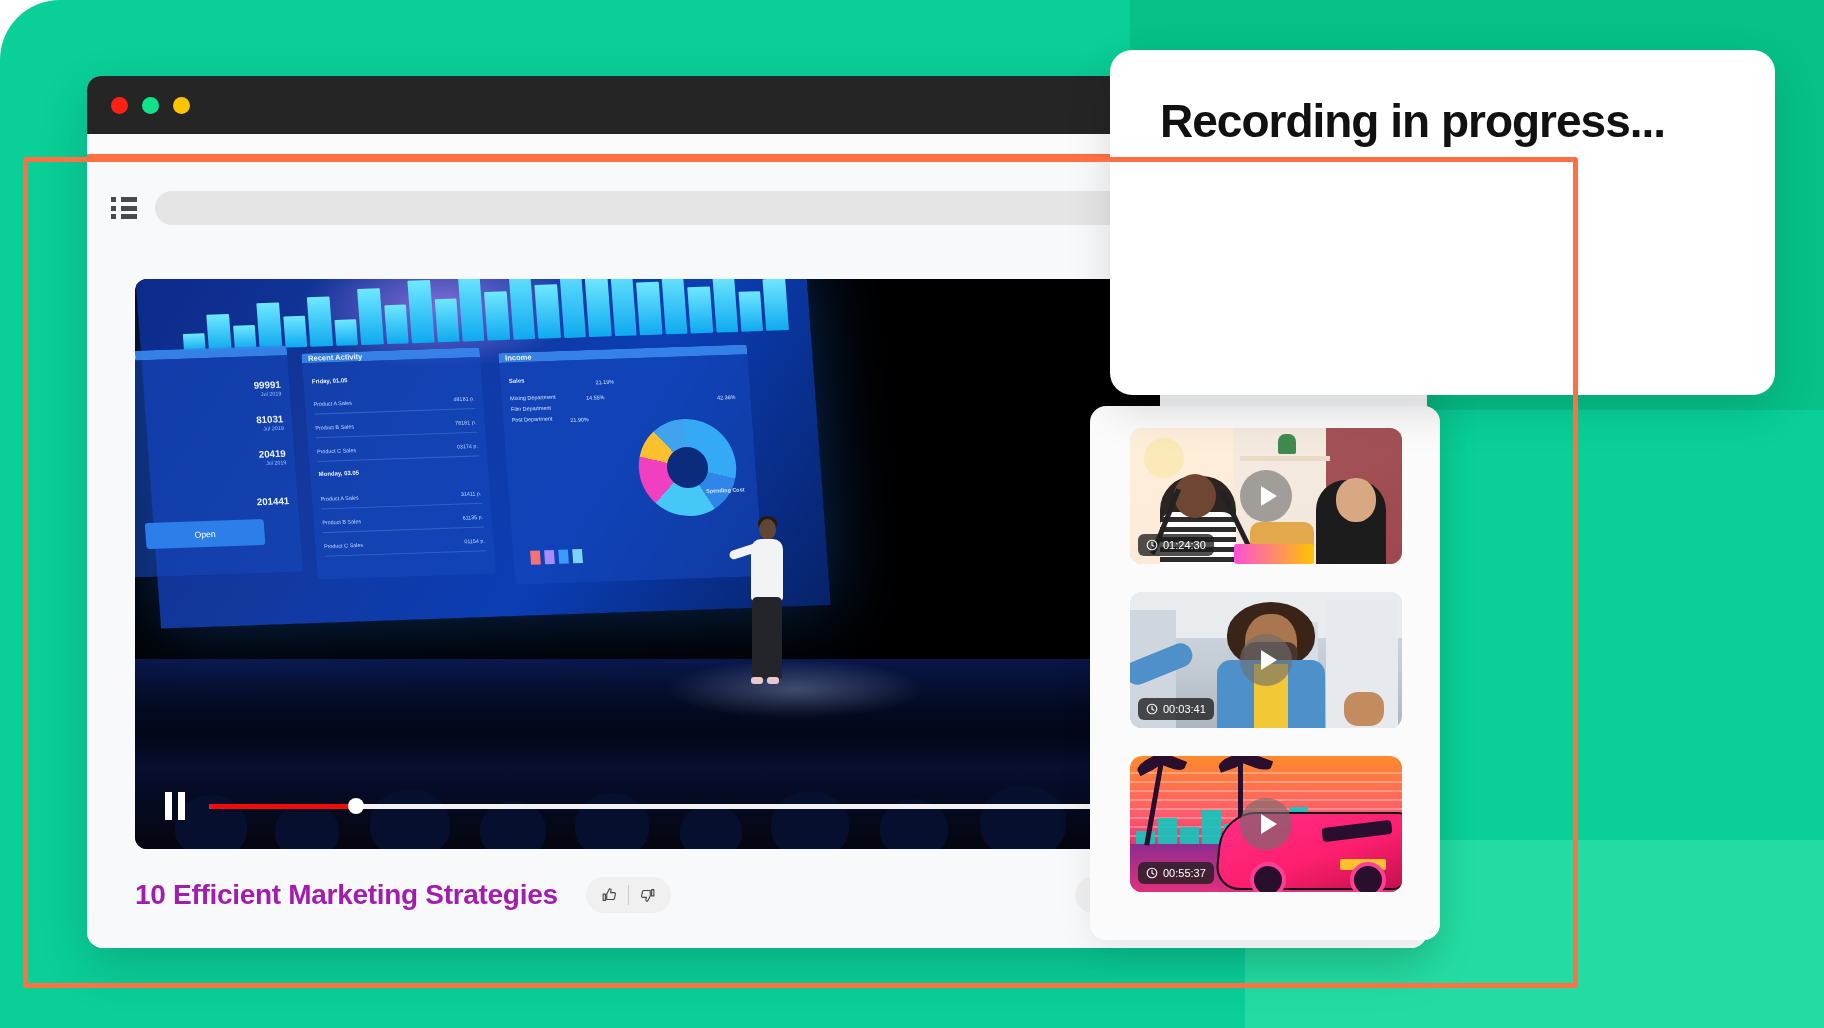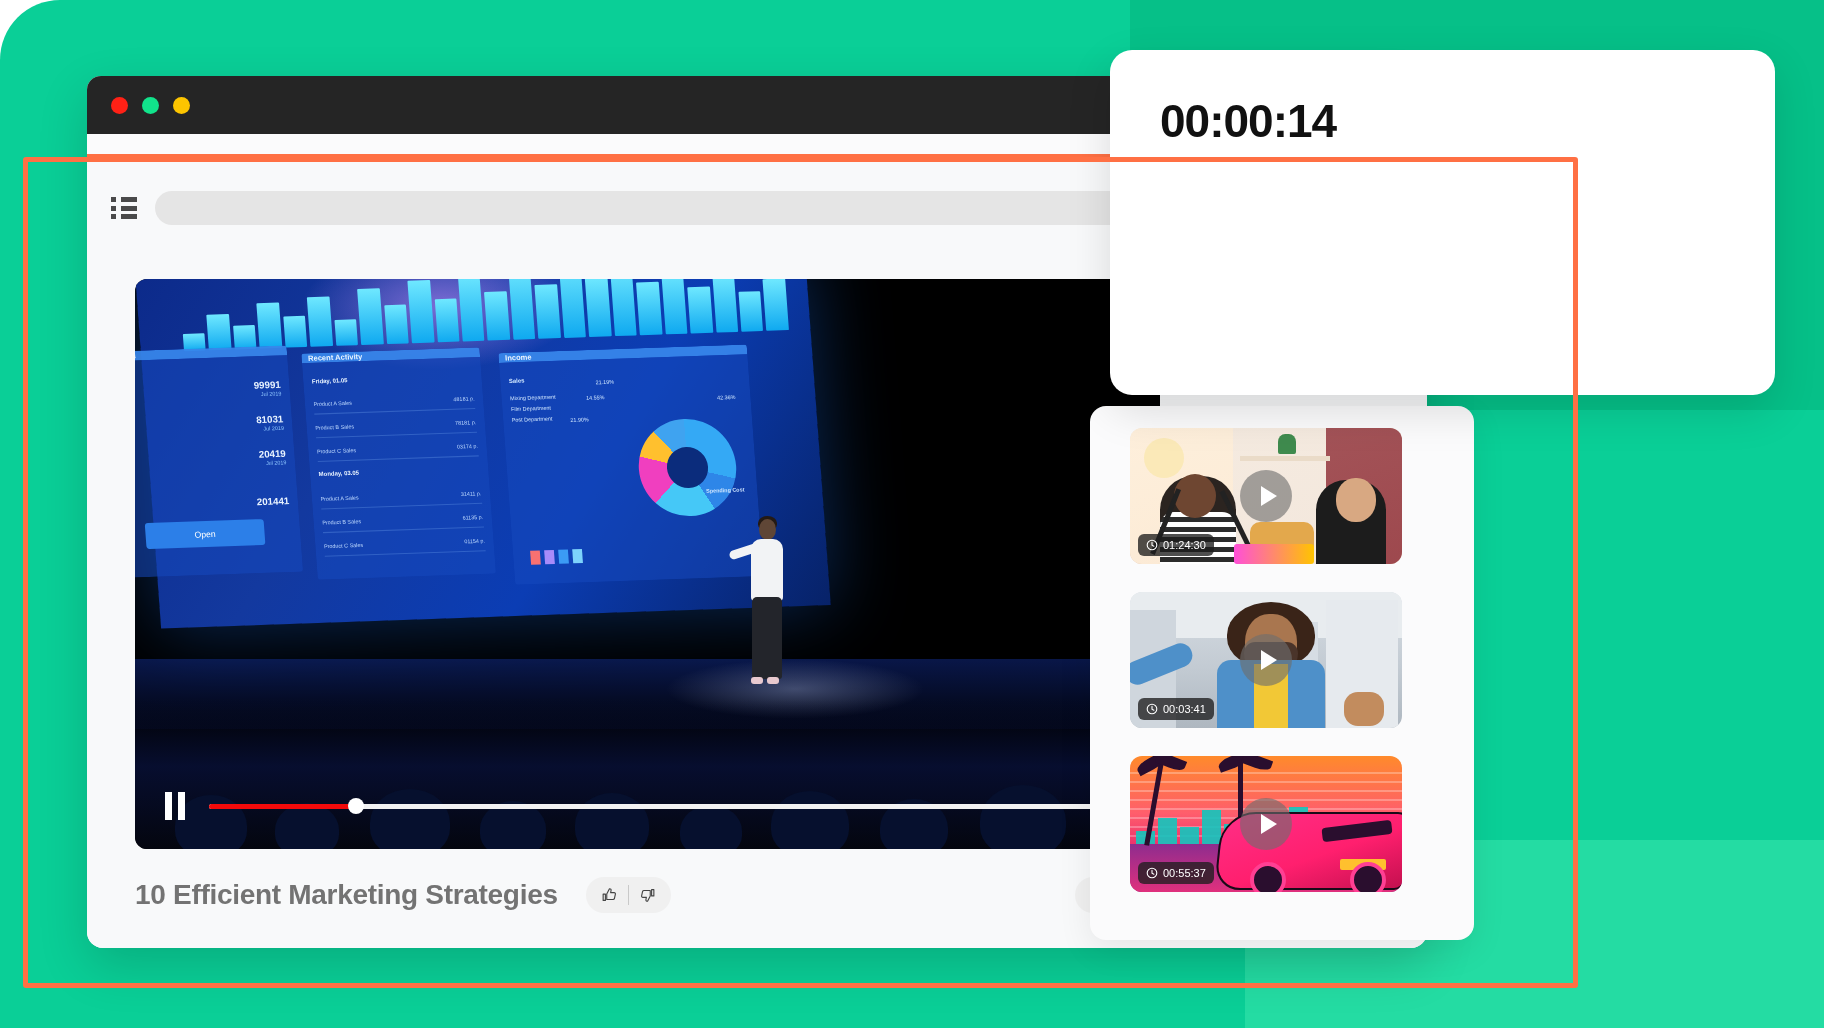--- a/index.html
+++ b/index.html
@@ -176,21 +176,21 @@
   .progress-knob {
     position:absolute; top:50%; transform:translate(-50%,-50%);
     width:16px; height:16px; border-radius:50%; background:#fff;
   }
 
   
   .title-row {
     position:absolute; left:48px; top:706px; width:1025px; height:60px;
     display:flex; align-items:center;
   }
-  .video-title { font-size:28px; font-weight:bold; color:#737373; letter-spacing:-0.3px; }
+  .video-title { font-size:28px; font-weight:bold; color:#a21caf; letter-spacing:-0.3px; }
   .rate-group {
     margin-left:28px; display:flex; align-items:center;
     background:#F0F0F0; border-radius:20px; height:36px; padding:0 4px;
   }
   .rate-btn { width:38px; height:36px; display:flex; align-items:center; justify-content:center; cursor:pointer; }
   .vdiv { width:1px; height:20px; background:#C9C9C9; }
   .action-group {
     margin-left:auto; display:flex; align-items:center;
     background:#F0F0F0; border-radius:20px; height:36px; padding:0 4px;
   }
@@ -213,21 +213,21 @@
   }
   .stop-btn {
     margin-top:44px; width:264px; height:98px;
     background:#63DE81; border-radius:14px; border:none;
     font-size:19px; color:#1D2B22; cursor:pointer;
     font-family:"Liberation Sans", sans-serif;
   }
 
   
   .suggest-card {
-    position:absolute; left:1090px; top:406px; width:384px; height:534px;
+    position:absolute; left:1090px; top:406px; width:350px; height:534px;
     background:#FBFBFC; border-radius:16px; z-index:20;
     box-shadow:0 10px 34px rgba(0,0,0,0.08);
     padding:22px 0 0 40px;
   }
   .thumb {
     position:relative; width:272px; height:136px; border-radius:12px;
     overflow:hidden; margin-bottom:28px; cursor:pointer;
   }
   .play-circle {
     position:absolute; left:50%; top:50%; transform:translate(-50%,-50%);
@@ -620,18 +620,18 @@
         <svg width="12" height="12" viewBox="0 0 14 14">
           <circle cx="7" cy="7" r="5.6" fill="none" stroke="#fff" stroke-width="1.3"></circle>
           <path d="M7 4v3.2l2.2 1.3" fill="none" stroke="#fff" stroke-width="1.3" stroke-linecap="round"></path>
         </svg>
         <span>00:55:37</span>
       </span>
     </div>
   </div>
 
   <div class="rec-panel">
-    <div class="rec-timer">00:00:14</div>
+    <div class="rec-title">Recording in progress...</div>
   </div>
 
   <div class="selection-rect"></div>
 
 </div>
 
 </body></html>

